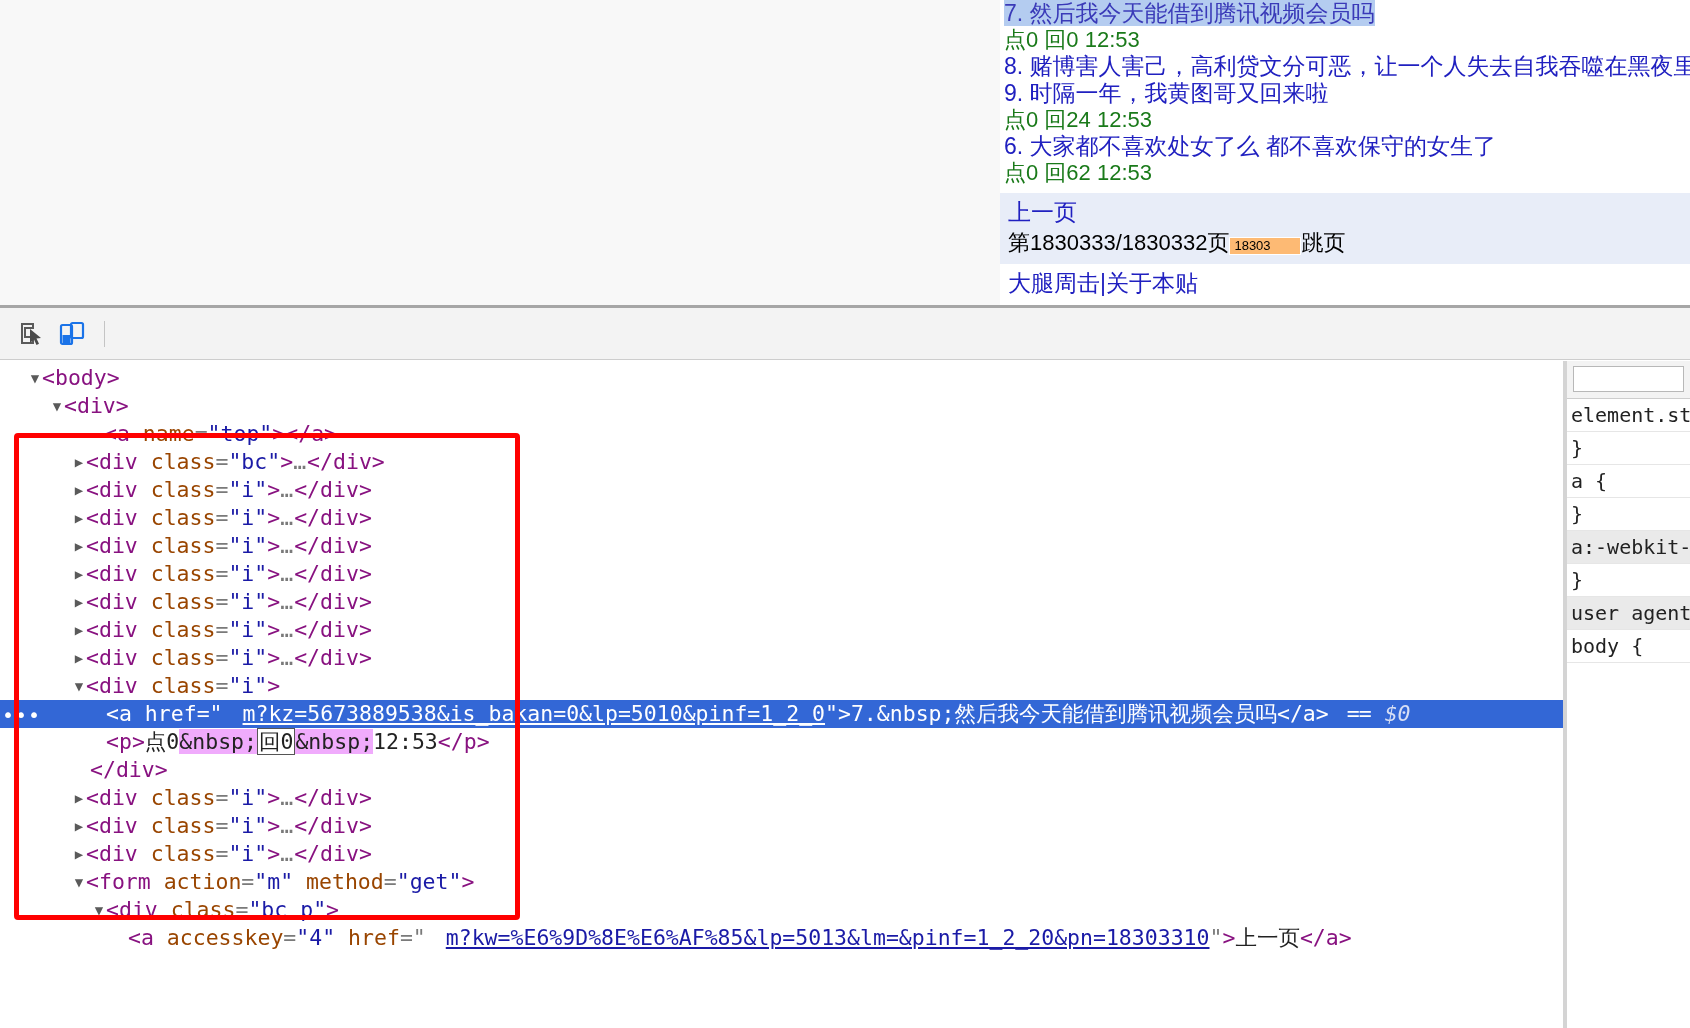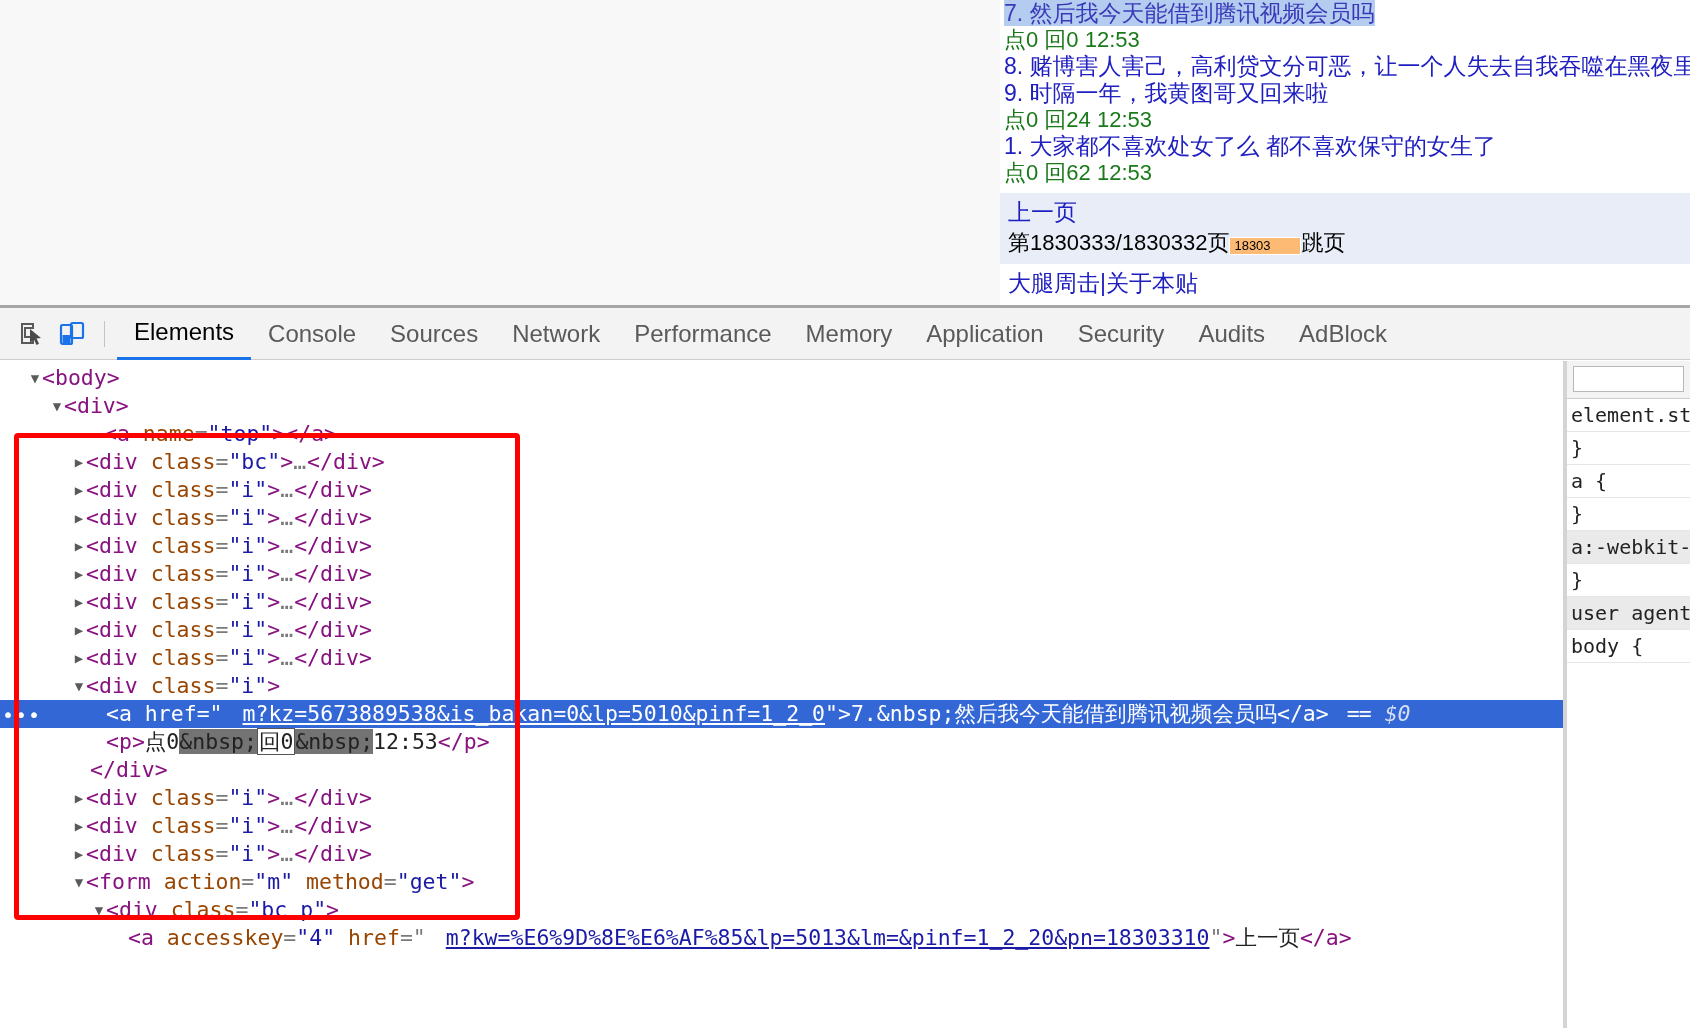--- a/index.html
+++ b/index.html
@@ -159,21 +159,21 @@
     vertical-align: 2px;
   }
   .arrow.none { color: transparent; }
   .tag  { color: #881280; }
   .attr { color: #994500; }
   .val  { color: #1a1aa6; }
   .val.link { color: #1a1aa6; text-decoration: underline; margin-left: 20px; }
   .punc { color: #7a7a7a; }
   .txt  { color: #222222; }
   .ellip { color: #7a7a7a; letter-spacing: 1px; }
-  .nbsp-hl { background: #737373; }
+  .nbsp-hl { background: #f0abfc; }
   .nbsp-box { border: 1px solid #555; padding: 0 1px; }
   .dollar { color: #a0522d; font-style: italic; margin-left: 14px; }
   .eqeq { color: #ffffff; margin-left: 18px; letter-spacing: -1px; }
   .dots3 {
     position: absolute; left: 2px; top: 1px;
     color: #ffffff; letter-spacing: 1px; font-size: 20px;
   }
 
   
   #red-box {
@@ -222,21 +222,21 @@
       <div class="post-row">
         <a class="post-title">8. 赌博害人害己，高利贷文分可恶，让一个人失去自我吞噬在黑夜里无</a>
       </div>
 
       <div class="post-row">
         <a class="post-title">9. 时隔一年，我黄图哥又回来啦</a>
       </div>
       <div class="post-meta">点0 回24 12:53</div>
 
       <div class="post-row">
-        <a class="post-title">1. 大家都不喜欢处女了么 都不喜欢保守的女生了</a>
+        <a class="post-title">6. 大家都不喜欢处女了么 都不喜欢保守的女生了</a>
       </div>
       <div class="post-meta">点0 回62 12:53</div>
 
       <div class="pager-box">
         <a class="pager-link">上一页</a>
         <div class="pager-line"><span>第1830333/1830332页</span><span class="pager-input">18303</span><span class="pager-go">跳页</span></div>
       </div>
       <a class="tail-link">大腿周击|关于本贴</a>
     </div>
   </div>
@@ -252,32 +252,20 @@
       </div>
       <div class="tb-icon">
         <svg width="26" height="26" viewBox="0 0 26 26">
           <rect x="2" y="4" width="11" height="19" rx="1.5" fill="none" stroke="#1a73e8" stroke-width="2.2"></rect>
           <rect x="12" y="2" width="12" height="15" rx="1.5" fill="none" stroke="#1a73e8" stroke-width="2.2"></rect>
           <rect x="3.5" y="14" width="8" height="8" fill="#1a73e8"></rect>
         </svg>
       </div>
       <div class="tb-sep"></div>
 
-      <div class="dt-tabs">
-        <div class="dt-tab active">Elements</div>
-        <div class="dt-tab">Console</div>
-        <div class="dt-tab">Sources</div>
-        <div class="dt-tab">Network</div>
-        <div class="dt-tab">Performance</div>
-        <div class="dt-tab">Memory</div>
-        <div class="dt-tab">Application</div>
-        <div class="dt-tab">Security</div>
-        <div class="dt-tab">Audits</div>
-        <div class="dt-tab">AdBlock</div>
-      </div>
     </div>
 
     <div id="dt-body">
 
       <div id="dom-pane">
 
 
         <div class="dom-row" style="padding-left:28px">
           <span class="arrow">▼</span><span class="tag">&lt;body&gt;</span>
         </div>

